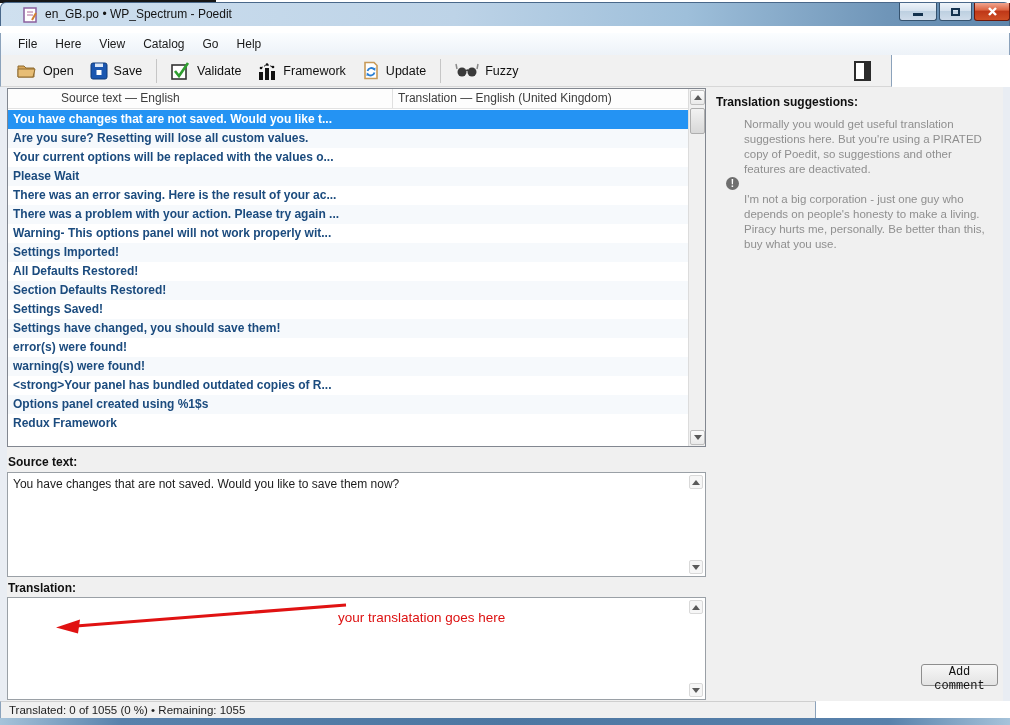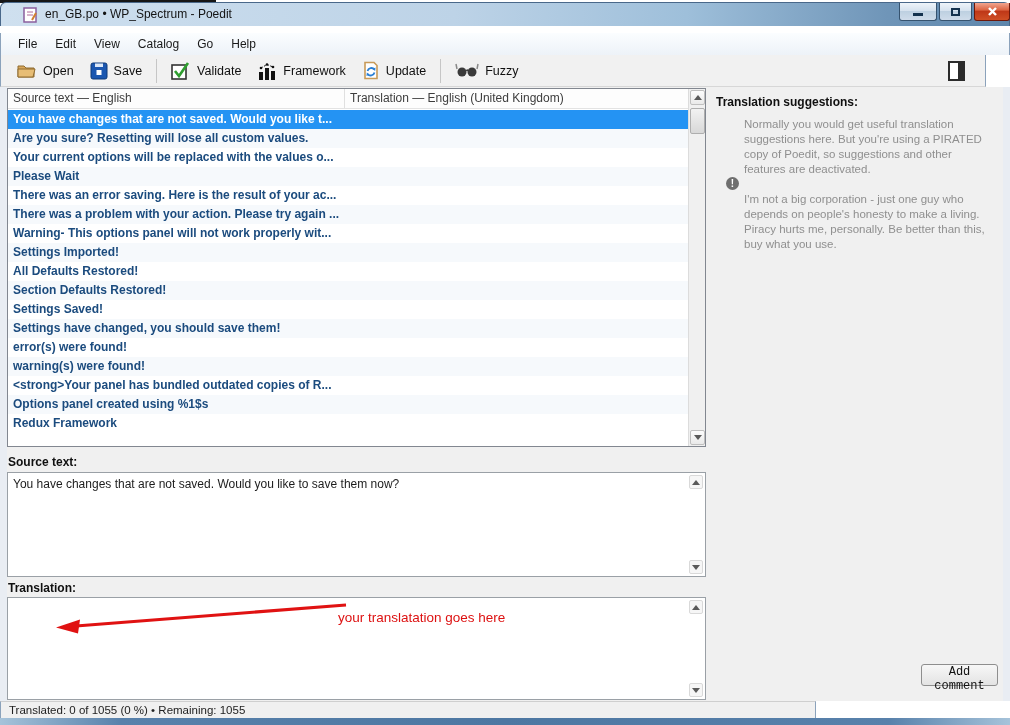--- a/index.html
+++ b/index.html
@@ -28,37 +28,37 @@
   .glyph-min { width:10px; height:3px; background:#14324e; margin-top:6px; }
   .glyph-max { width:9px; height:8px; border:2px solid #14324e; background:transparent; }
 
   
   .menubar { position:absolute; left:0; top:33px; width:1010px; height:22px;
     background:linear-gradient(#fbfdff,#edf2f8); border-left:1px solid #8ba2bb; border-right:1px solid #8ba2bb;
     display:flex; align-items:center; padding-left:8px; }
   .menu-item { font-size:12px; color:#1a1a1a; padding:21px 9px; cursor:default; }
 
   
-  .toolbar { position:absolute; left:0; top:55px; width:986px; height:32px; background:#f1f1f1;
+  .toolbar { position:absolute; left:0; top:55px; width:892px; height:32px; background:#f1f1f1;
     border-left:1px solid #8ba2bb; border-right:1px solid #8ba2bb; border-bottom:1px solid #d7d7d7;
     display:flex; align-items:center; padding-left:8px; }
   .tool-btn { display:flex; align-items:center; gap:6px; padding:4px 8px; font-size:12.5px; color:#101010; }
   .tool-sep { width:1px; height:24px; background:#c6c6c6; margin:0 6px; }
   .sidebar-toggle { position:absolute; right:20px; top:6px; }
 
   
   .client { position:absolute; left:0; top:87px; width:1010px; height:614px; background:#f0f0f0; }
   .edge { position:absolute; top:0; width:7px; height:614px; background:#e9edf3; }
   .edge-l { left:0; } .edge-r { right:0; }
 
   
   .list-panel { position:absolute; left:7px; top:1px; width:699px; height:359px;
     background:#fff; border:1px solid #828790; }
   .list-header { position:absolute; left:0; top:0; right:17px; height:20px; background:#fdfdfd;
-    border-bottom:1px solid #e3e3e3; display:flex; }
+    border-bottom:1px solid #e3e3e3; display:flex;padding-left:48px; }
   .col-h { font-size:12px; color:#3d3d3d; line-height:19px; padding-left:5px; }
   .col-h1 { width:337px; border-right:1px solid #e0e0e0; }
   .col-h2 { flex:1; }
   .rows { position:absolute; left:0; top:21px; right:17px; bottom:0; overflow:hidden; }
   .row { height:19px; line-height:19px; font-size:12px; font-weight:bold; color:#1b4b7e;
     padding-left:5px; white-space:nowrap; overflow:hidden; background:#fff; }
   .row:nth-child(even) { background:#f6f9fc; }
   .row.selected { background:#2493f3; color:#ffffff; }
 
   
@@ -133,21 +133,21 @@
   <div class="winbtn btn-close">
     <svg width="11" height="11" viewBox="0 0 11 11">
       <line x1="2" y1="2" x2="9" y2="9" stroke="#fff" stroke-width="2.4"></line>
       <line x1="9" y1="2" x2="2" y2="9" stroke="#fff" stroke-width="2.4"></line>
     </svg>
   </div>
 </div>
 
 <div class="menubar">
   <span class="menu-item">File</span>
-  <span class="menu-item">Edit</span>
+  <span class="menu-item">Here</span>
   <span class="menu-item">View</span>
   <span class="menu-item">Catalog</span>
   <span class="menu-item">Go</span>
   <span class="menu-item">Help</span>
 </div>
 
 <div class="toolbar">
   <div class="tool-btn">
     <svg width="20" height="16" viewBox="0 0 20 16">
       <path d="M1 3 h6 l2 2 h8 v9 h-16 z" fill="#d9a85c" stroke="#8f6a2e" stroke-width="1"></path>

